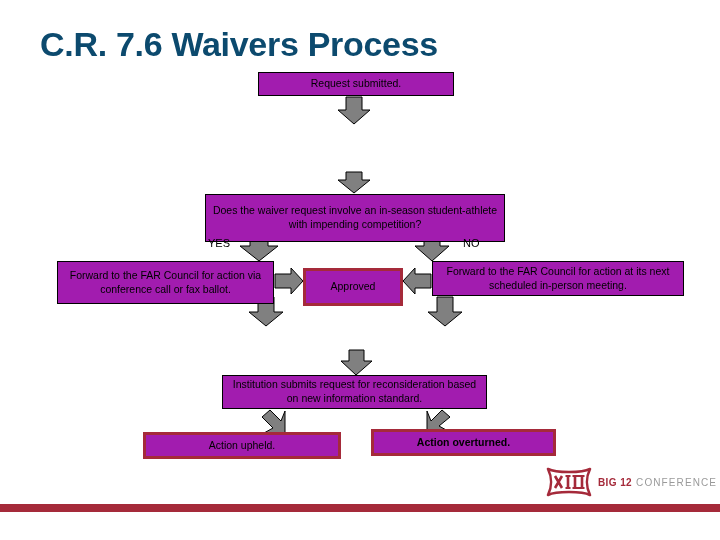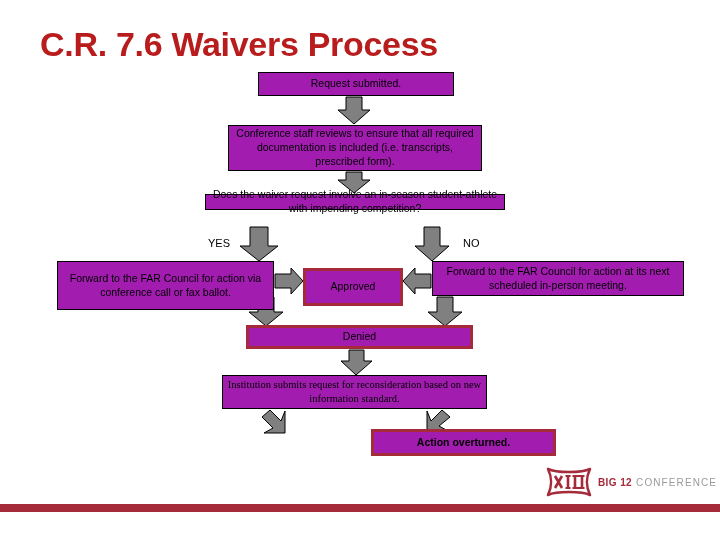--- a/index.html
+++ b/index.html
@@ -23,21 +23,21 @@
     background: #ffffff;
   }
 
   
   .slide-title {
     position: absolute;
     left: 40px;
     top: 27px;
     font-size: 34px;
     font-weight: bold;
-    color: #b91c1c;
+    color: #0c4a6e;
     letter-spacing: -0.3px;
     white-space: nowrap;
     line-height: 1.0;
   }
 
   
   .box {
     position: absolute;
     box-sizing: border-box;
     background: #a21caf;
@@ -53,26 +53,26 @@
   .box.black {
     border: 1.5px solid #000000;
   }
   .box.red {
     border: 3px solid #A52A3A;
   }
 
   
   #box-request      { left: 258px; top: 72px;  width: 196px; height: 24px; }
   #box-review       { left: 228px; top: 125px; width: 254px; height: 46px; }
-  #box-decision     { left: 205px; top: 194px; width: 300px; height: 16px; }
-  #box-yes-action   { left: 57px;  top: 261px; width: 217px; height: 49px; }
+  #box-decision     { left: 205px; top: 194px; width: 300px; height: 48px; }
+  #box-yes-action   { left: 57px;  top: 261px; width: 217px; height: 43px; }
   #box-no-action    { left: 432px; top: 261px; width: 252px; height: 35px; }
   #box-approved     { left: 303px; top: 268px; width: 100px; height: 38px; }
   #box-denied       { left: 246px; top: 325px; width: 227px; height: 24px; }
-  #box-reconsider   { left: 222px; top: 375px; width: 265px; height: 34px; font-family: Liberation Serif, serif; }
+  #box-reconsider   { left: 222px; top: 375px; width: 265px; height: 34px; }
   #box-upheld       { left: 143px; top: 432px; width: 198px; height: 27px; }
   #box-overturned   { left: 371px; top: 429px; width: 185px; height: 27px; font-weight: bold; }
 
   
   .branch-label {
     position: absolute;
     font-size: 11px;
     color: #000000;
     white-space: nowrap;
   }
@@ -164,38 +164,37 @@
 
     <polygon class="arrow-shape" points="349,350 364,350 364,361 372,361 356,375 341,361 349,361"></polygon>
 
     <polygon class="arrow-shape" points="270,410 281,421 285,411 285,433 264,433 273,428 262,417"></polygon>
 
     <polygon class="arrow-shape" points="442,410 431,421 427,411 427,431 448,431 439,426 450,417"></polygon>
   </svg>
 
   <div class="box black" id="box-request">Request submitted.</div>
 
-  <div class="box black" id="box-review">Conference staff reviews to ensure that all required documentation is included (i.e. transcripts, prescribed form).</div>
 
   <div class="box black" id="box-decision">Does the waiver request involve an in-season student-athlete with impending competition?</div>
 
   <div class="branch-label" id="label-yes">YES</div>
 
   <div class="branch-label" id="label-no">NO</div>
 
   <div class="box black" id="box-yes-action">Forward to the FAR Council for action via conference call or fax ballot.</div>
 
   <div class="box black" id="box-no-action">Forward to the FAR Council for action at its next scheduled in-person meeting.</div>
 
   <div class="box red" id="box-approved">Approved</div>
 
-  <div class="box red" id="box-denied">Denied</div>
 
   <div class="box black" id="box-reconsider">Institution submits request for reconsideration based on new information standard.</div>
 
+  <div class="box red" id="box-upheld">Action upheld.</div>
 
   <div class="box red" id="box-overturned">Action overturned.</div>
 
   <div id="logo">
     <svg id="logo-mark" viewBox="0 0 46 30">
       <path d="M2,2 C10,6 36,6 44,2 C40,10 40,20 44,28 C36,24 10,24 2,28 C6,20 6,10 2,2 Z" fill="none" stroke="#A52A3A" stroke-width="2.6" stroke-linejoin="round"></path>
       <path d="M9,9 L16,21 M16,9 L9,21" stroke="#A52A3A" stroke-width="2.6" fill="none"></path>
       <path d="M22,9 L22,21 M29,9 L29,21 M36,9 L36,21" stroke="#A52A3A" stroke-width="2.6" fill="none"></path>
       <path d="M19.5,9 L24.5,9 M19.5,21 L24.5,21 M26.5,9 L38.5,9 M26.5,21 L38.5,21" stroke="#A52A3A" stroke-width="2" fill="none"></path>
     </svg>

